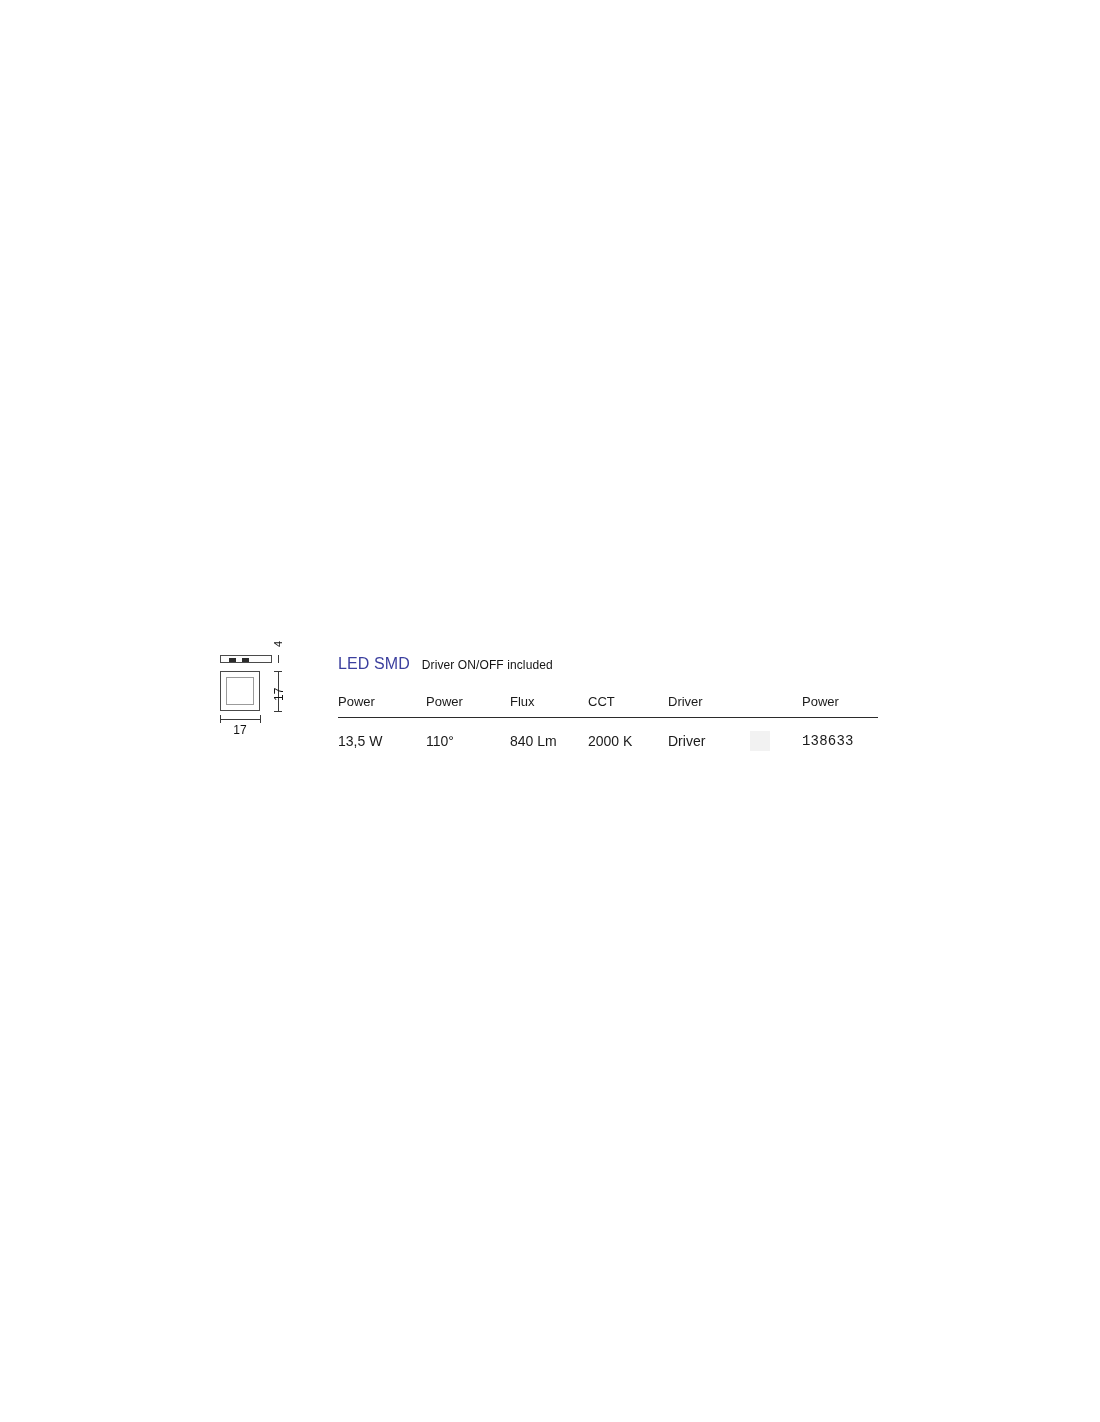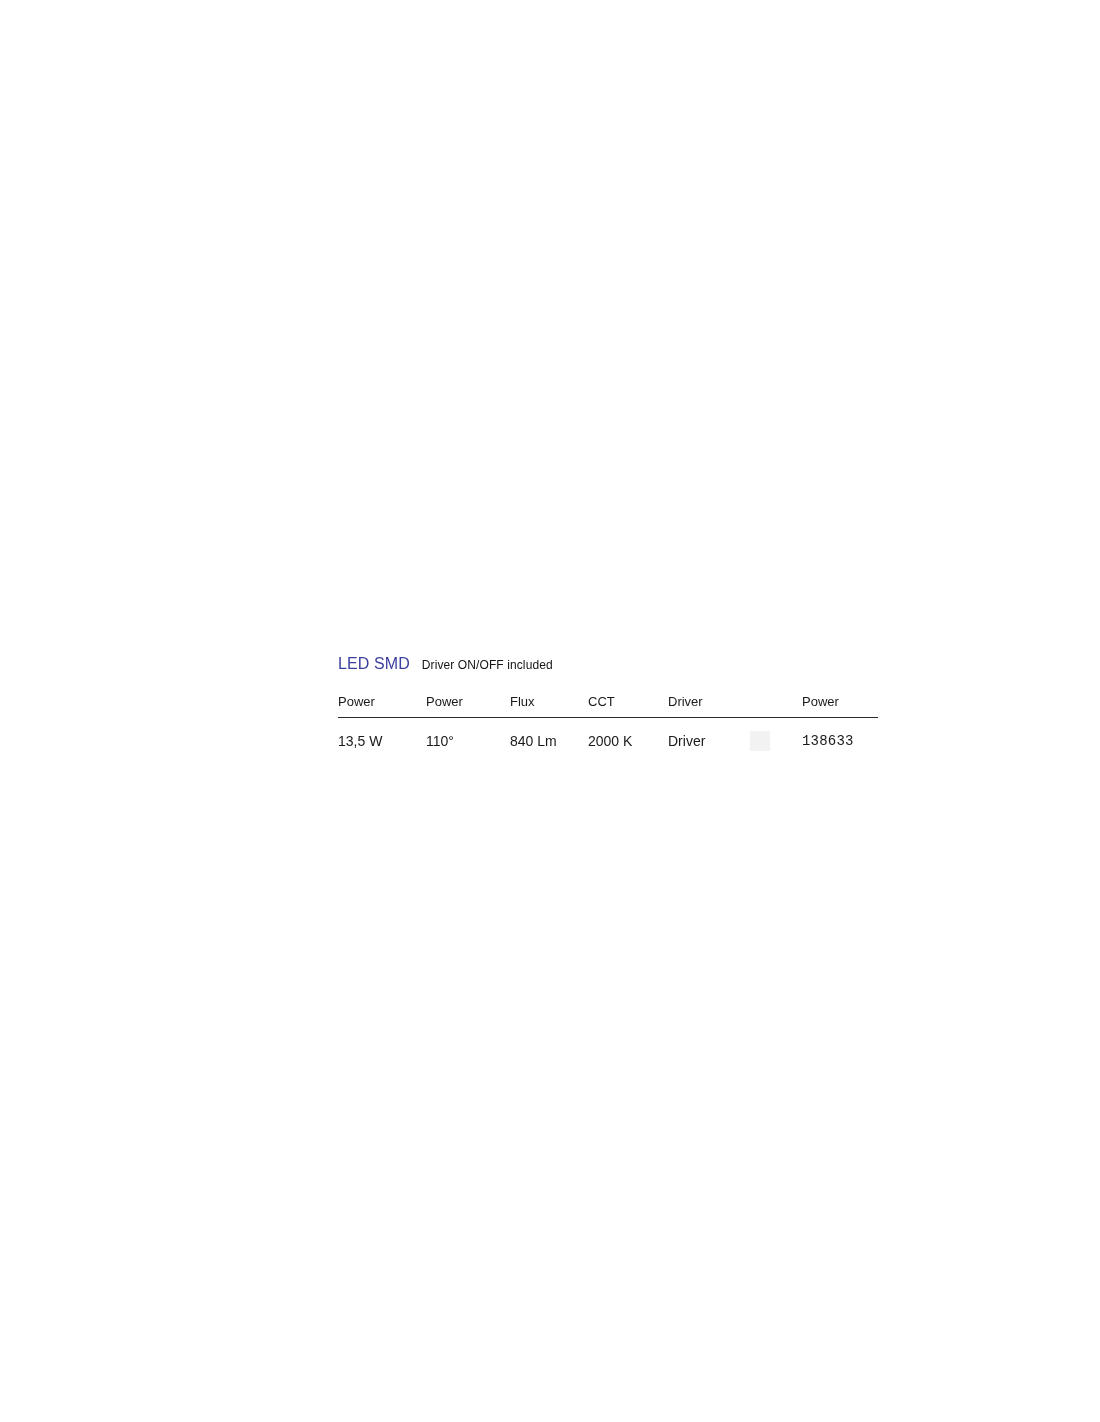--- a/index.html
+++ b/index.html
@@ -215,20 +215,45 @@
     font-family: "Liberation Mono", "DejaVu Sans Mono", monospace;
     font-size: 13px;
     letter-spacing: 0.2px;
   }
 </style>
 </head>
 <body>
 
 <div id="spec-block">
 
+  <div class="drawing">
+
+    <div class="strip">
+      <span class="strip-notch n1"></span>
+      <span class="strip-notch n2"></span>
+    </div>
+
+    <div class="dim-4-line"></div>
+    <div class="dim-4-label">4</div>
+
+    <div class="square-outer">
+      <div class="square-inner"></div>
+    </div>
+
+    <div class="dim-v-line"></div>
+    <div class="dim-v-tick t-top"></div>
+    <div class="dim-v-tick t-bot"></div>
+    <div class="dim-v-label">17</div>
+
+    <div class="dim-h-line"></div>
+    <div class="dim-h-tick t-left"></div>
+    <div class="dim-h-tick t-right"></div>
+    <div class="dim-h-label">17</div>
+
+  </div>
 
   <div class="head-row">
     <span class="led-type" style="color: rgb(59, 63, 158);">LED SMD</span>
     <span class="driver-note">Driver ON/OFF included</span>
   </div>
 
   <table class="spec-table">
     <thead>
       <tr>
         <th class="col-power">Power</th>

